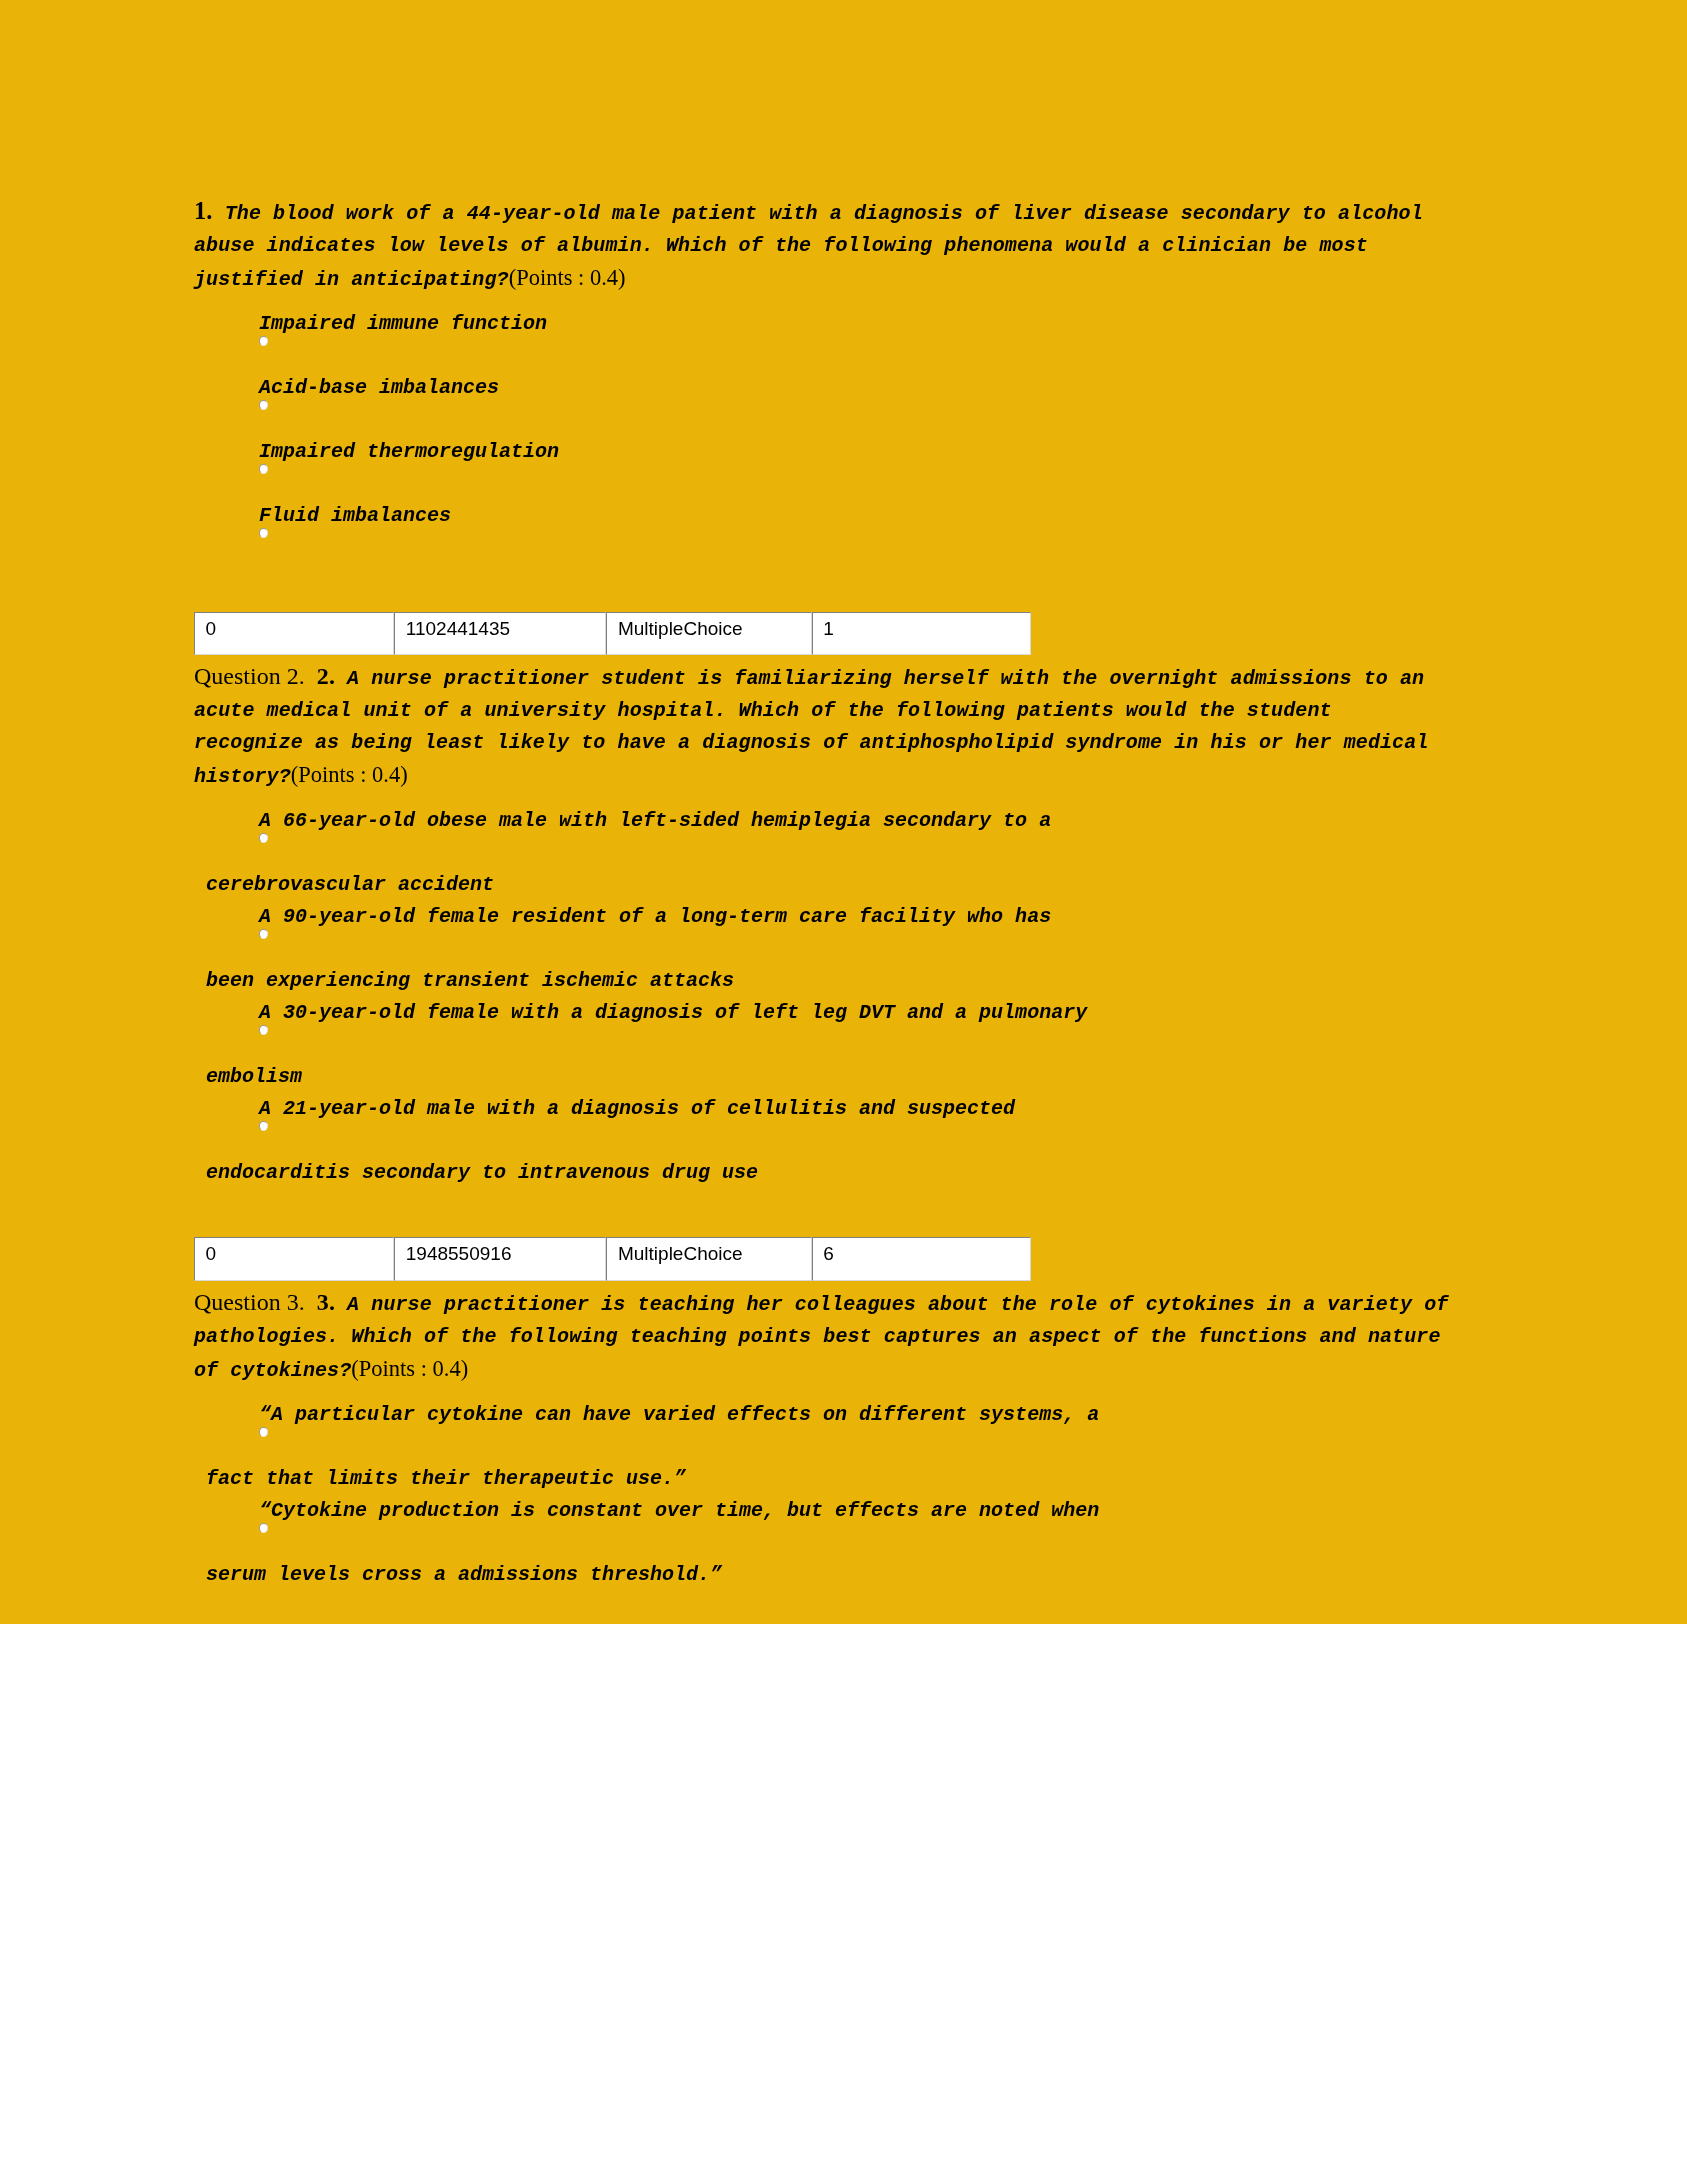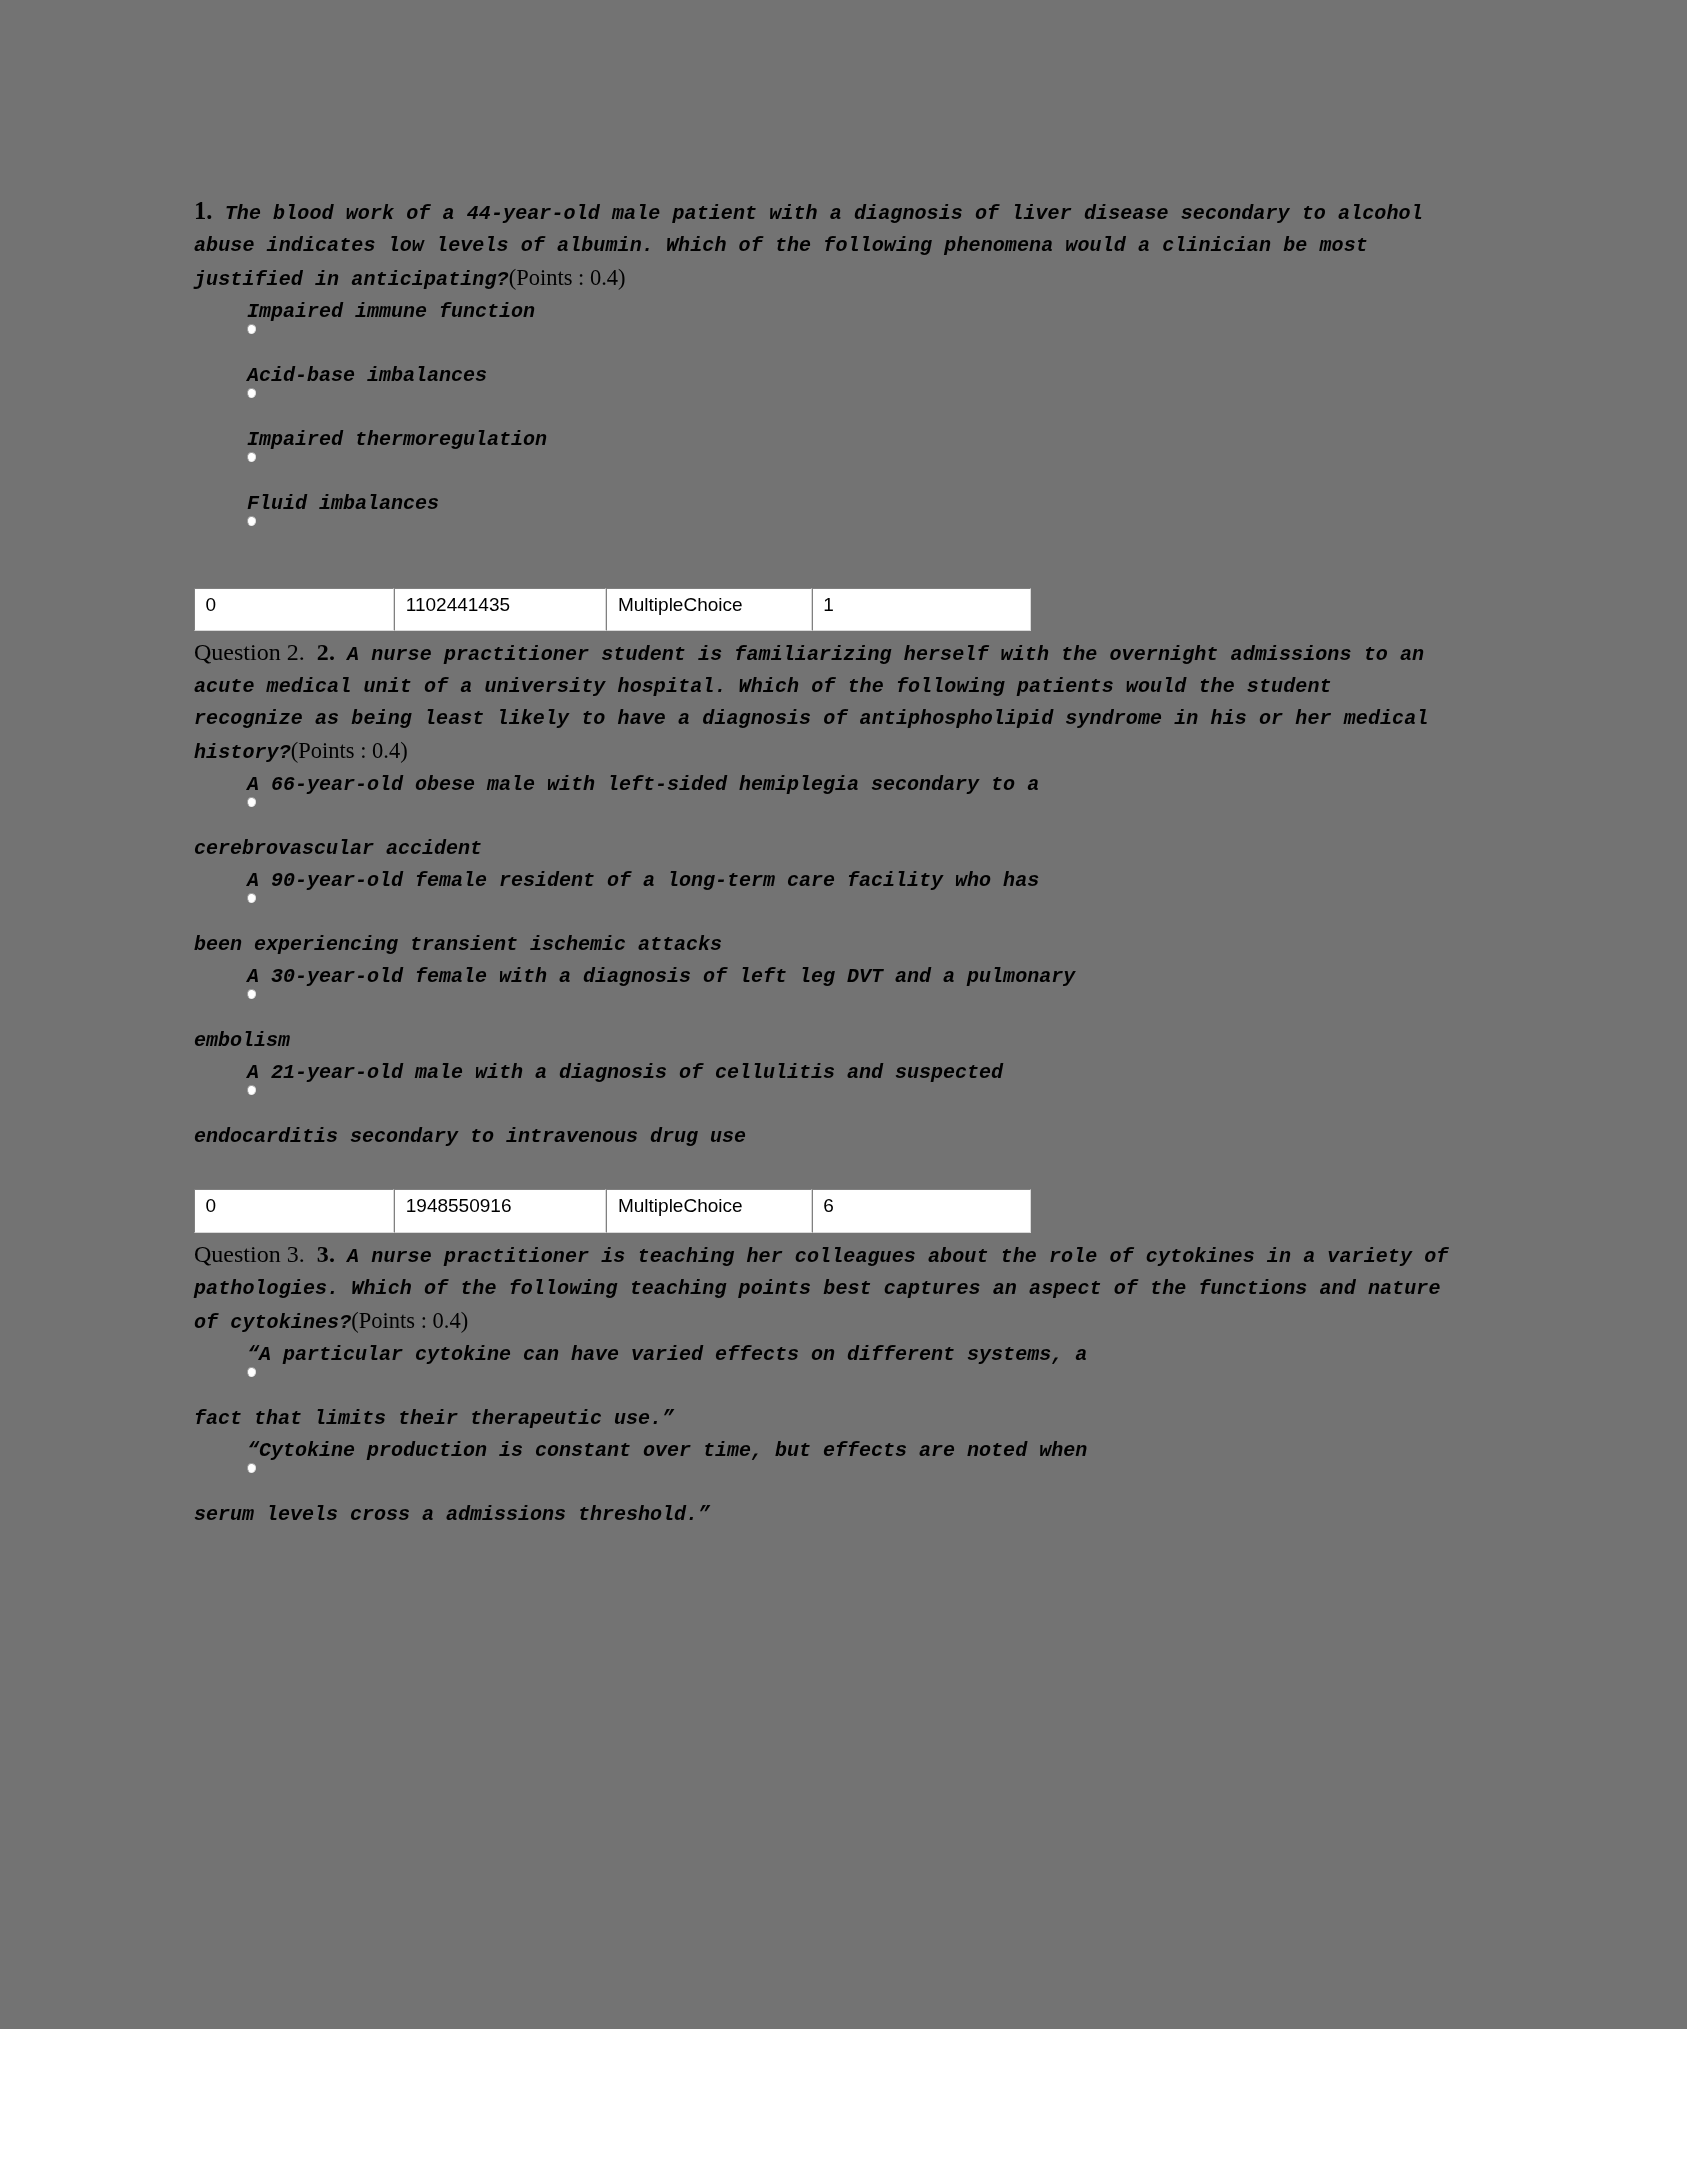--- a/index.html
+++ b/index.html
@@ -4,22 +4,22 @@
 <title>Quiz Document</title>
 <style>
   html, body {
     margin: 0;
     padding: 0;
     background: #ffffff;
   }
   .page {
     position: relative;
     width: 1687px;
-    height: 2029px;
-    background: #737373;
+    height: 1624px;
+    background: #eab308;
     overflow: hidden;
   }
   .content {
     position: absolute;
     left: 194px;
     top: 195px;
     width: 1257px;
   }
 
   
@@ -59,21 +59,21 @@
   .q-points {
     font-family: "Liberation Serif", "DejaVu Serif", serif;
     font-weight: normal;
     font-style: normal;
     font-size: 22.5px;
     letter-spacing: 0;
   }
 
   
   .options {
-    margin: 0;
+    margin: 12px;
     padding: 0;
   }
   .option {
     position: relative;
     margin: 0;
     padding: 0;
   }
   .option-text {
     font-family: "Liberation Mono", "DejaVu Sans Mono", monospace;
     font-weight: bold;

